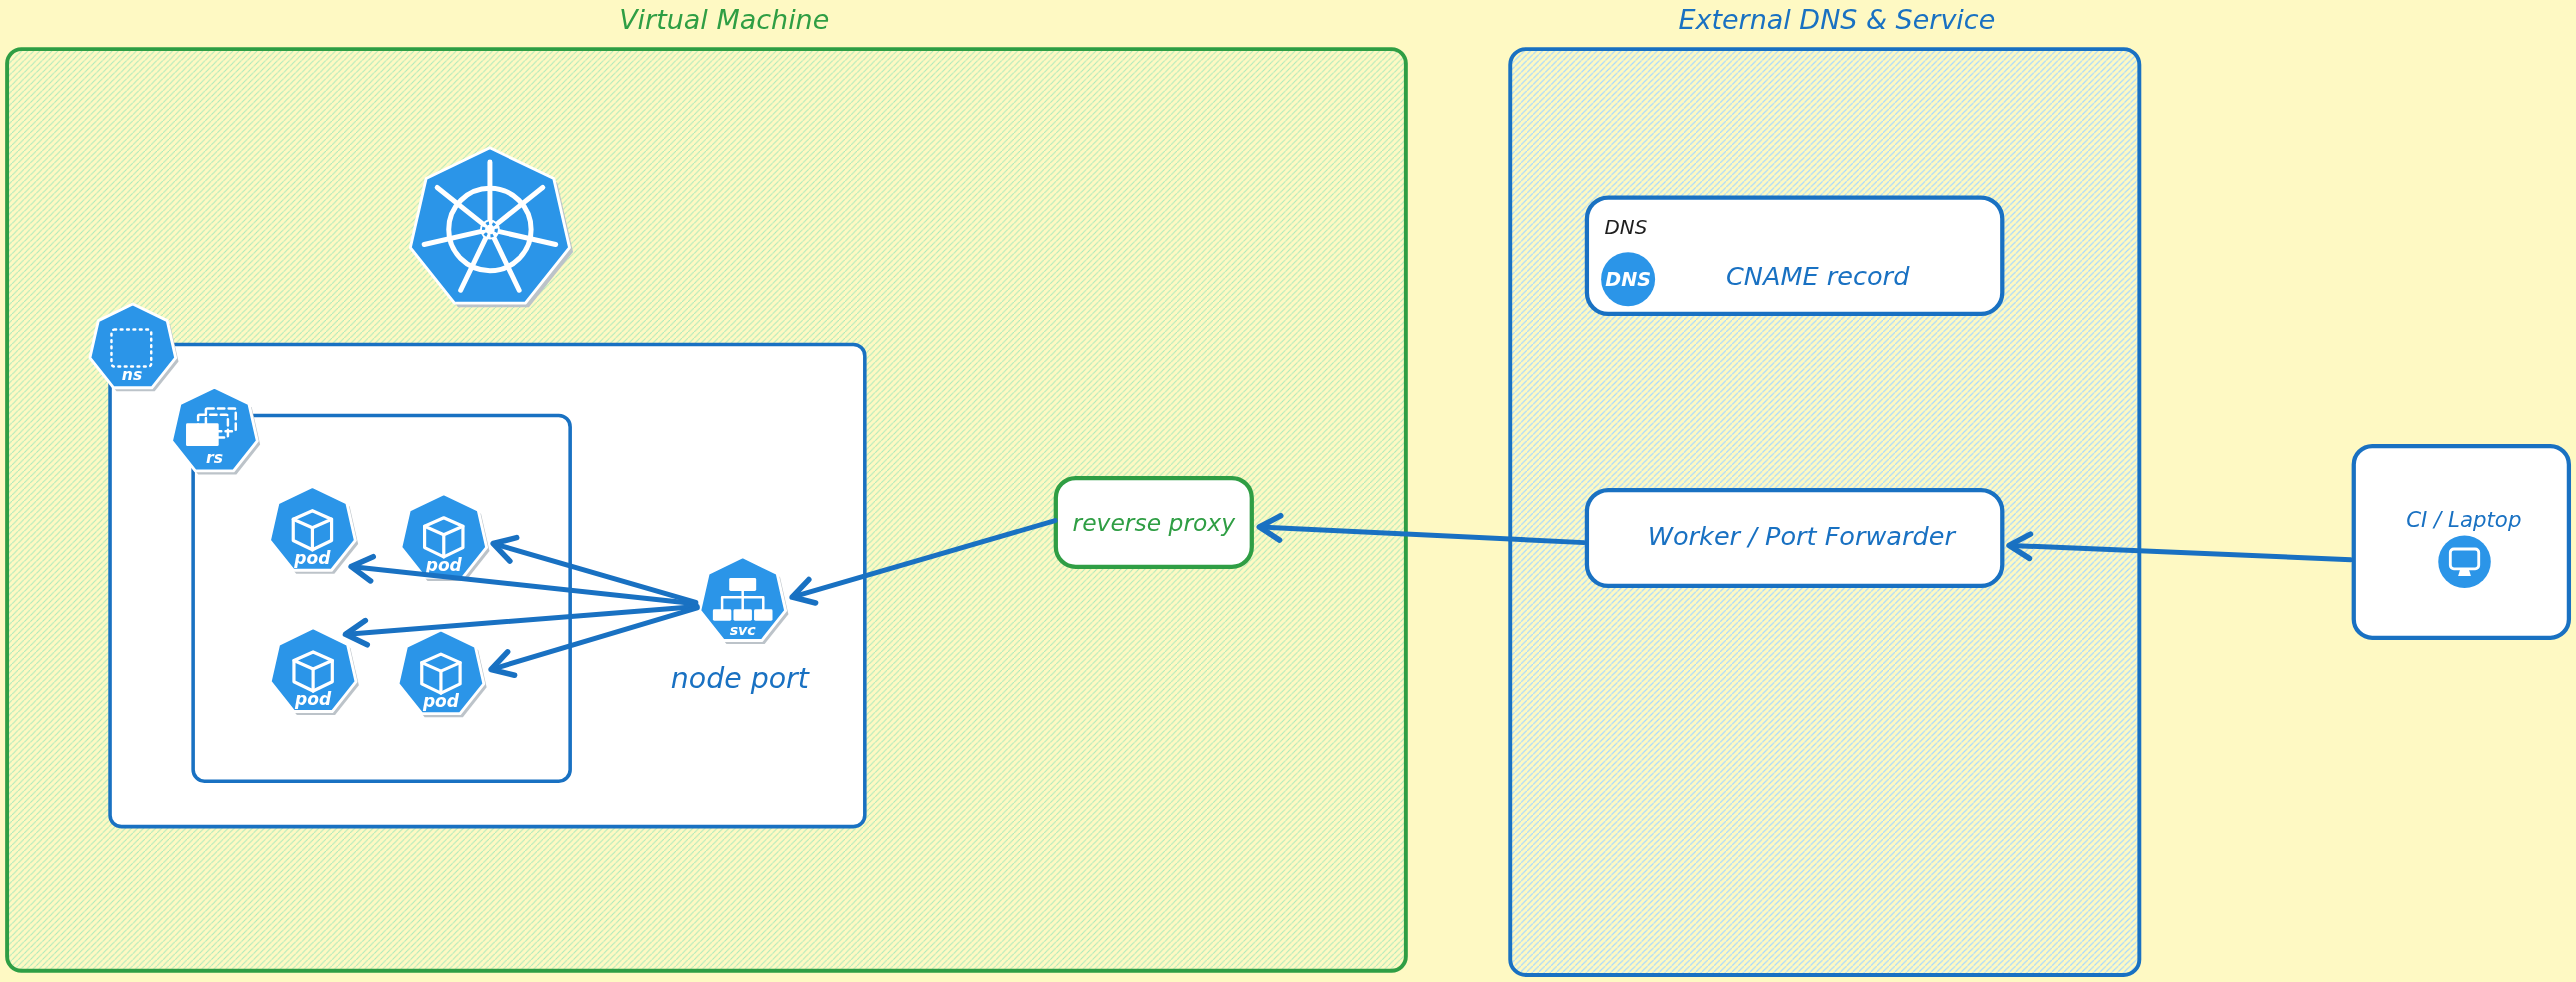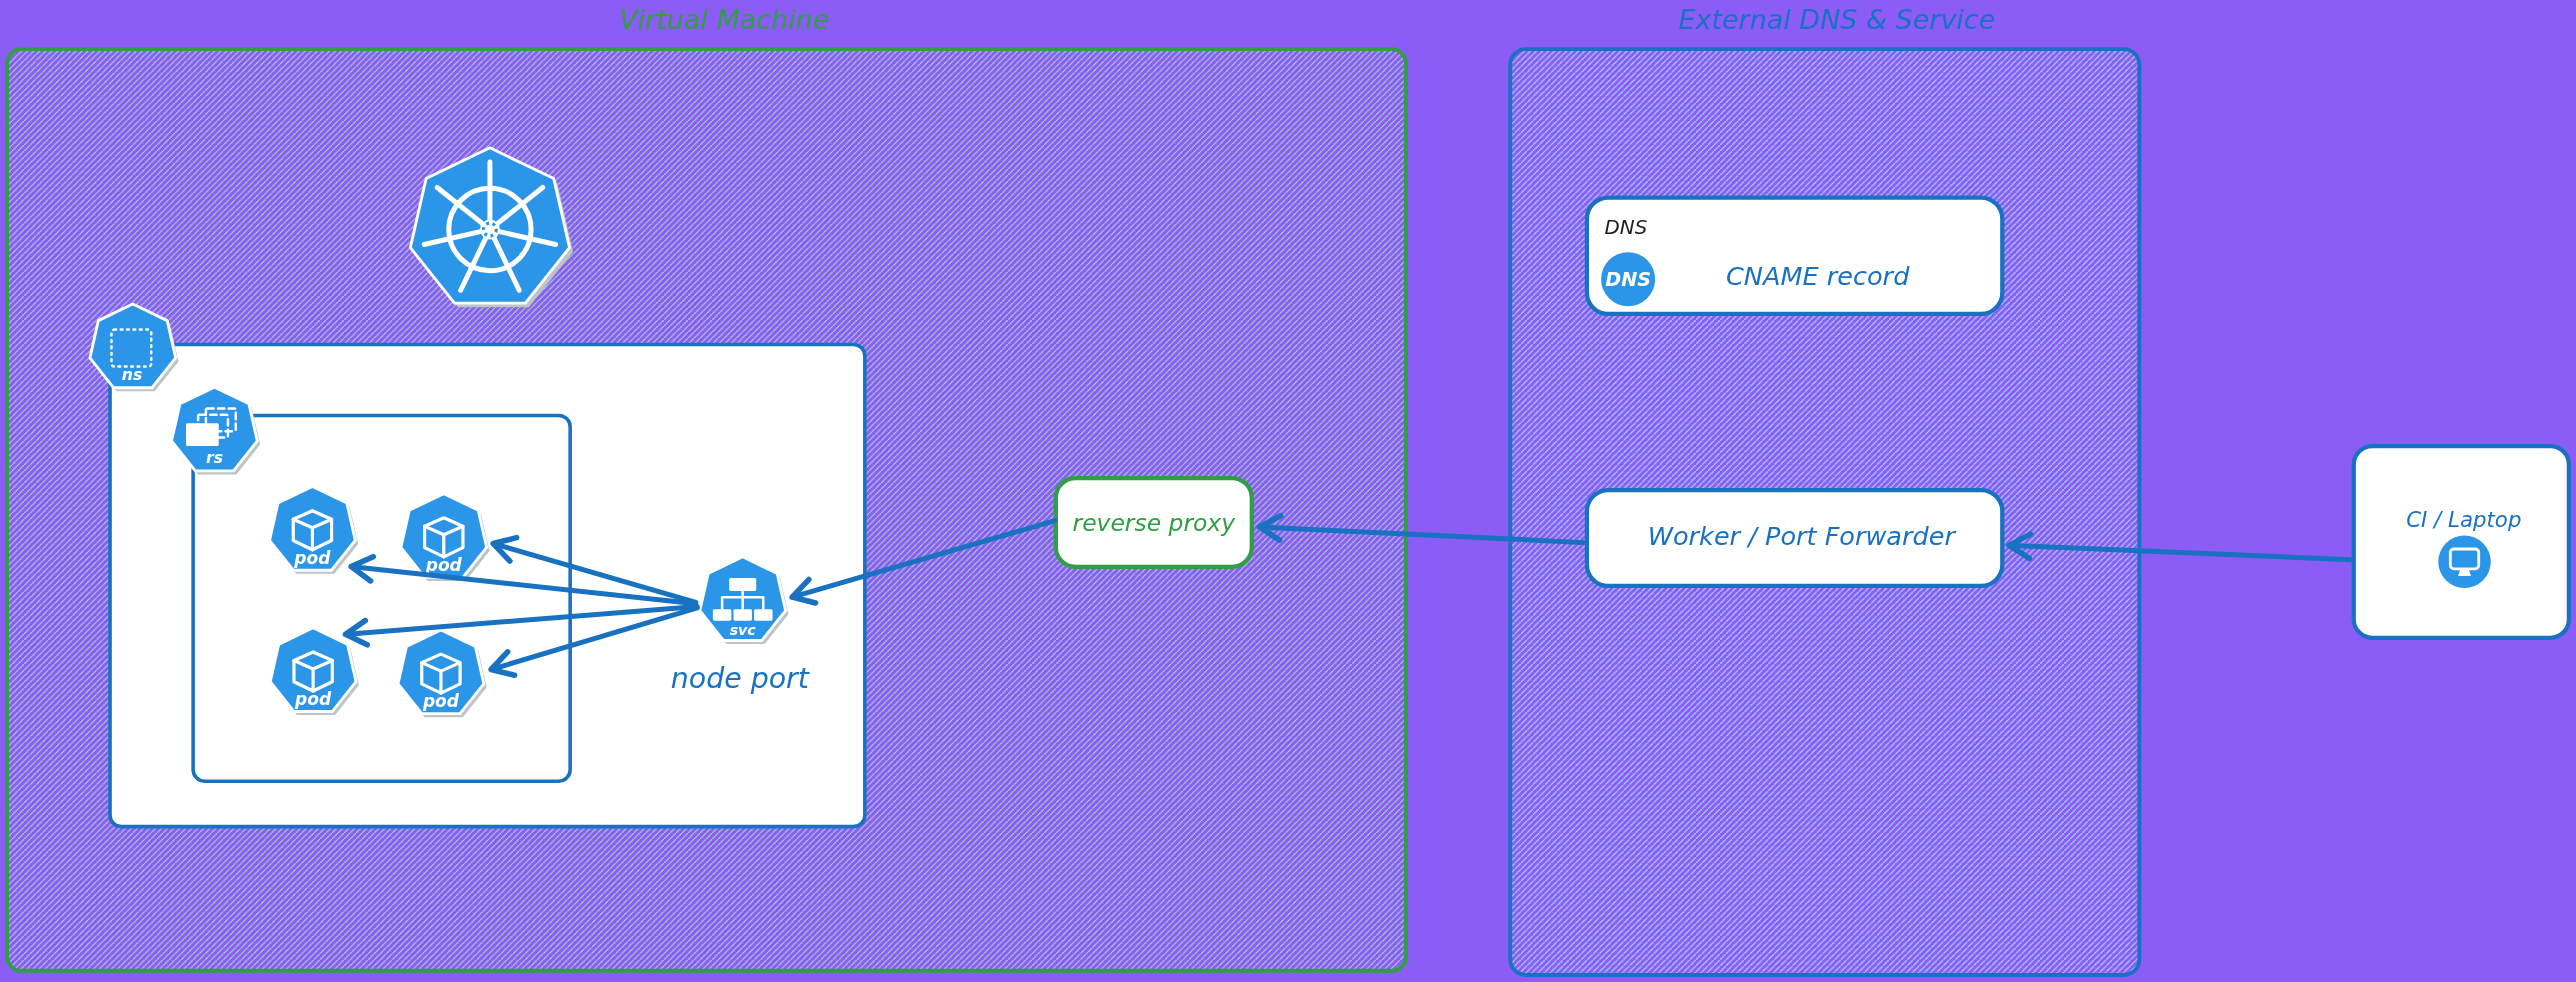--- a/index.html
+++ b/index.html
@@ -5,21 +5,21 @@
   :root{
     --green_stroke:#2f9e44;
     --green_hatch:#a9e8ba;
     --blue_stroke:#1971c2;
     --blue_hatch:#a5d8ff;
     --icon_blue:#2b95e8;
     --shadow_gray:#bcc3c9;
     --ink:#1e1e1e;
   }
   html,body{margin:0;padding:0;background:#ffffff;}
-  .stage{position:relative;width:2576px;height:983px;background:#8b5cf6;overflow:hidden;}
+  .stage{position:relative;width:2576px;height:983px;background:#fef9c3;overflow:hidden;}
   svg{display:block;}
   text{
     font-family:"DejaVu Sans","Liberation Sans",sans-serif;
     font-style:italic;
   }
   .t-green{fill:var(--green_stroke);}
   .t-blue{fill:var(--blue_stroke);}
   .t-black{fill:var(--ink);}
   .t-white{fill:#ffffff;font-weight:bold;}
   .group-green{fill:url(#hatchGreen);stroke:var(--green_stroke);stroke-width:5.5;}

